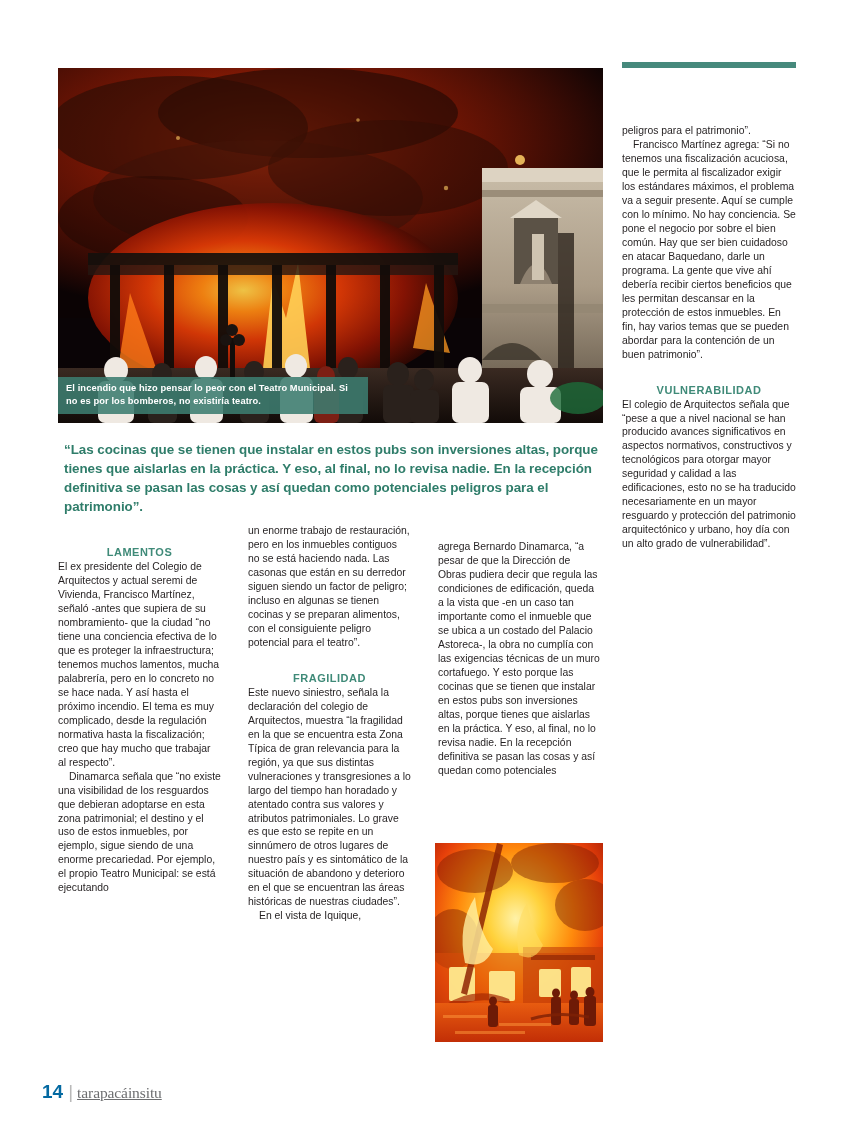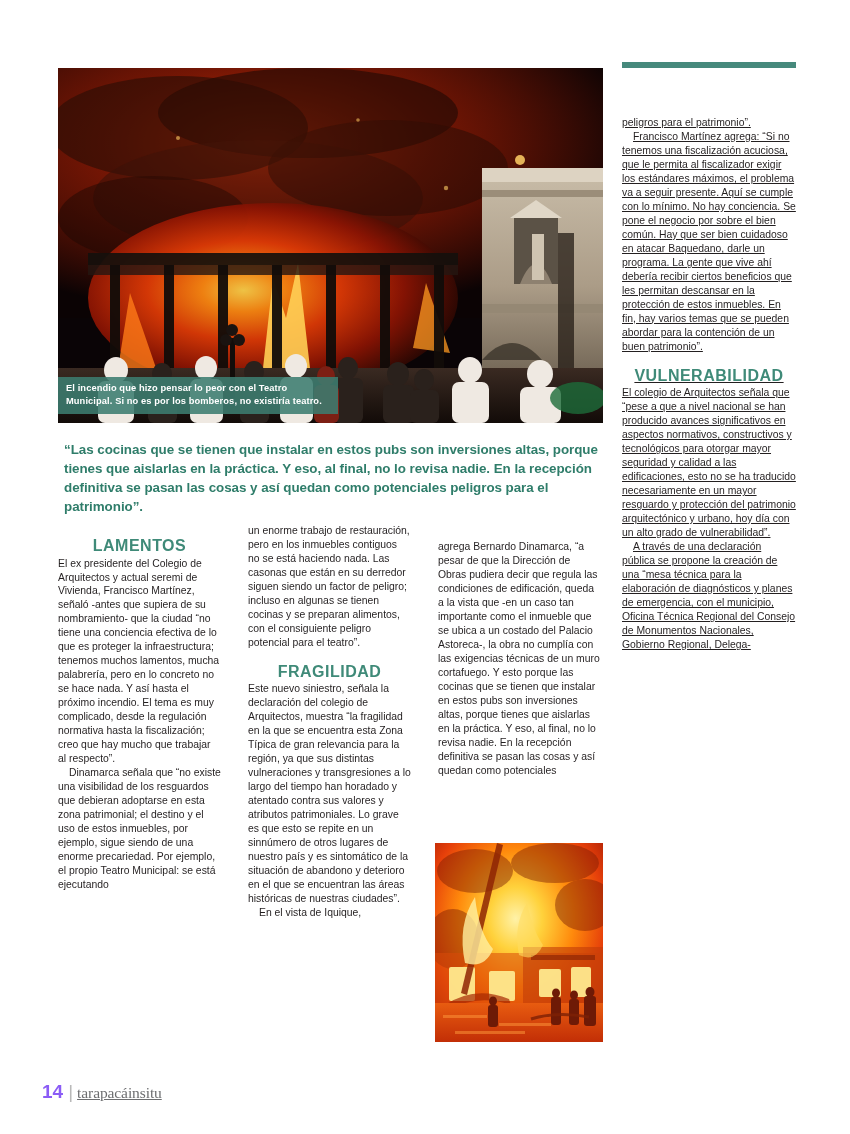--- a/index.html
+++ b/index.html
@@ -41,21 +41,21 @@
     height: 355px;
     overflow: hidden;
     background: #0a0607;
   }
   .hero-photo svg { display: block; }
 
   .photo-caption {
     position: absolute;
     left: 58px;
     top: 377px;
-    width: 280px;
+    width: 310px;
     background: rgba(60,124,112,0.88);
     color: #ffffff;
     font-size: 9.3px;
     font-weight: bold;
     line-height: 1.38;
     padding: 5px 8px 6px 8px;
     box-sizing: border-box;
     letter-spacing: 0.1px;
   }
 
@@ -82,34 +82,34 @@
     text-align: left;
   }
   .col p {
     margin: 0;
     text-indent: 11px;
   }
   .col p.noindent {
     text-indent: 0;
   }
   .col h3 {
-    margin: 11px 0 0 0;
+    margin: 21px 0 0 0;
     padding: 0;
     text-align: center;
     color: #3f8a78;
-    font-size: 16px;
+    font-size: 11px;
     font-weight: bold;
     letter-spacing: 0.5px;
     text-indent: 0;
   }
 
   #col-1 { left: 58px;  top: 524px; width: 163px; }
   #col-2 { left: 248px; top: 524px; width: 163px; }
   #col-3 { left: 438px; top: 540px; width: 163px; }
-  #col-4 { left: 622px; top: 116px; width: 174px; text-decoration: underline; }
+  #col-4 { left: 622px; top: 124px; width: 174px; }
 
   
   .fire-photo {
     position: absolute;
     left: 435px;
     top: 843px;
     width: 168px;
     height: 199px;
     overflow: hidden;
     background: #b82d07;
@@ -118,21 +118,21 @@
 
   
   .footer {
     position: absolute;
     left: 42px;
     top: 1081px;
     display: flex;
     align-items: baseline;
   }
   .footer .pagenum {
-    color: #8b5cf6;
+    color: #0369a1;
     font-size: 19px;
     font-weight: bold;
     font-family: "Liberation Sans", sans-serif;
   }
   .footer .divider {
     color: #b9b9b9;
     font-size: 19px;
     margin: 0 4px 0 5px;
     font-weight: normal;
   }
@@ -303,21 +303,20 @@
 
   <div class="col" id="col-3">
     <p class="noindent">agrega Bernardo Dinamarca, “a pesar de que la Dirección de Obras pudiera decir que regula las condiciones de edificación, queda a la vista que -en un caso tan importante como el inmueble que se ubica a un costado del Palacio Astoreca-, la obra no cumplía con las exigencias técnicas de un muro cortafuego. Y esto porque las cocinas que se tienen que instalar en estos pubs son inversiones altas, porque tienes que aislarlas en la práctica. Y eso, al final, no lo revisa nadie. En la recepción definitiva se pasan las cosas y así quedan como potenciales</p>
   </div>
 
   <div class="col" id="col-4">
     <p class="noindent">peligros para el patrimonio”.</p>
     <p>Francisco Martínez agrega: “Si no tenemos una fiscalización acuciosa, que le permita al fiscalizador exigir los estándares máximos, el problema va a seguir presente. Aquí se cumple con lo mínimo. No hay conciencia. Se pone el negocio por sobre el bien común. Hay que ser bien cuidadoso en atacar Baquedano, darle un programa. La gente que vive ahí debería recibir ciertos beneficios que les permitan descansar en la protección de estos inmuebles. En fin, hay varios temas que se pueden abordar para la contención de un buen patrimonio”.</p>
     <h3>VULNERABILIDAD</h3>
     <p class="noindent">El colegio de Arquitectos señala que “pese a que a nivel nacional se han producido avances significativos en aspectos normativos, constructivos y tecnológicos para otorgar mayor seguridad y calidad a las edificaciones, esto no se ha traducido necesariamente en un mayor resguardo y protección del patrimonio arquitectónico y urbano, hoy día con un alto grado de vulnerabilidad”.</p>
-    <p>A través de una declaración pública se propone la creación de una “mesa técnica para la elaboración de diagnósticos y planes de emergencia, con el municipio, Oficina Técnica Regional del Consejo de Monumentos Nacionales, Gobierno Regional, Delega-</p>
   </div>
 
   <div class="fire-photo">
     <svg width="168" height="199" viewBox="0 0 168 199">
       <defs>
         <radialGradient id="blaze" cx="48%" cy="38%" r="72%">
           <stop offset="0%" stop-color="#fff2a8"></stop>
           <stop offset="22%" stop-color="#ffd23c"></stop>
           <stop offset="48%" stop-color="#ff8a0c"></stop>
           <stop offset="74%" stop-color="#e6400a"></stop>

